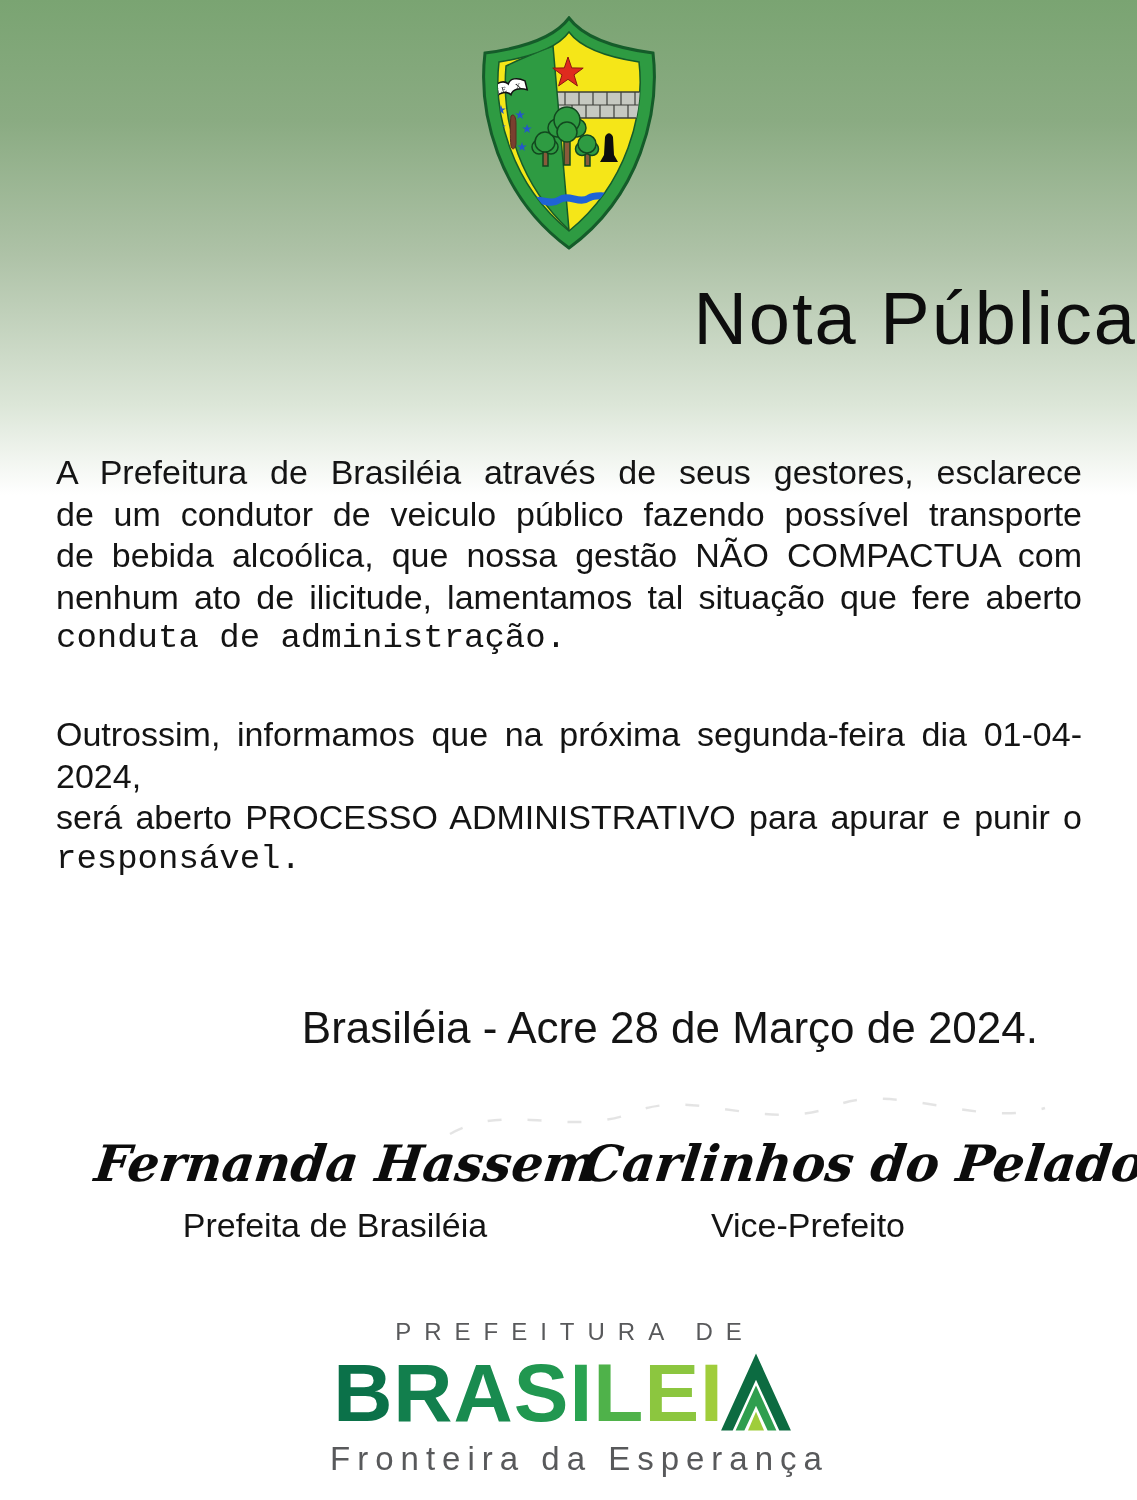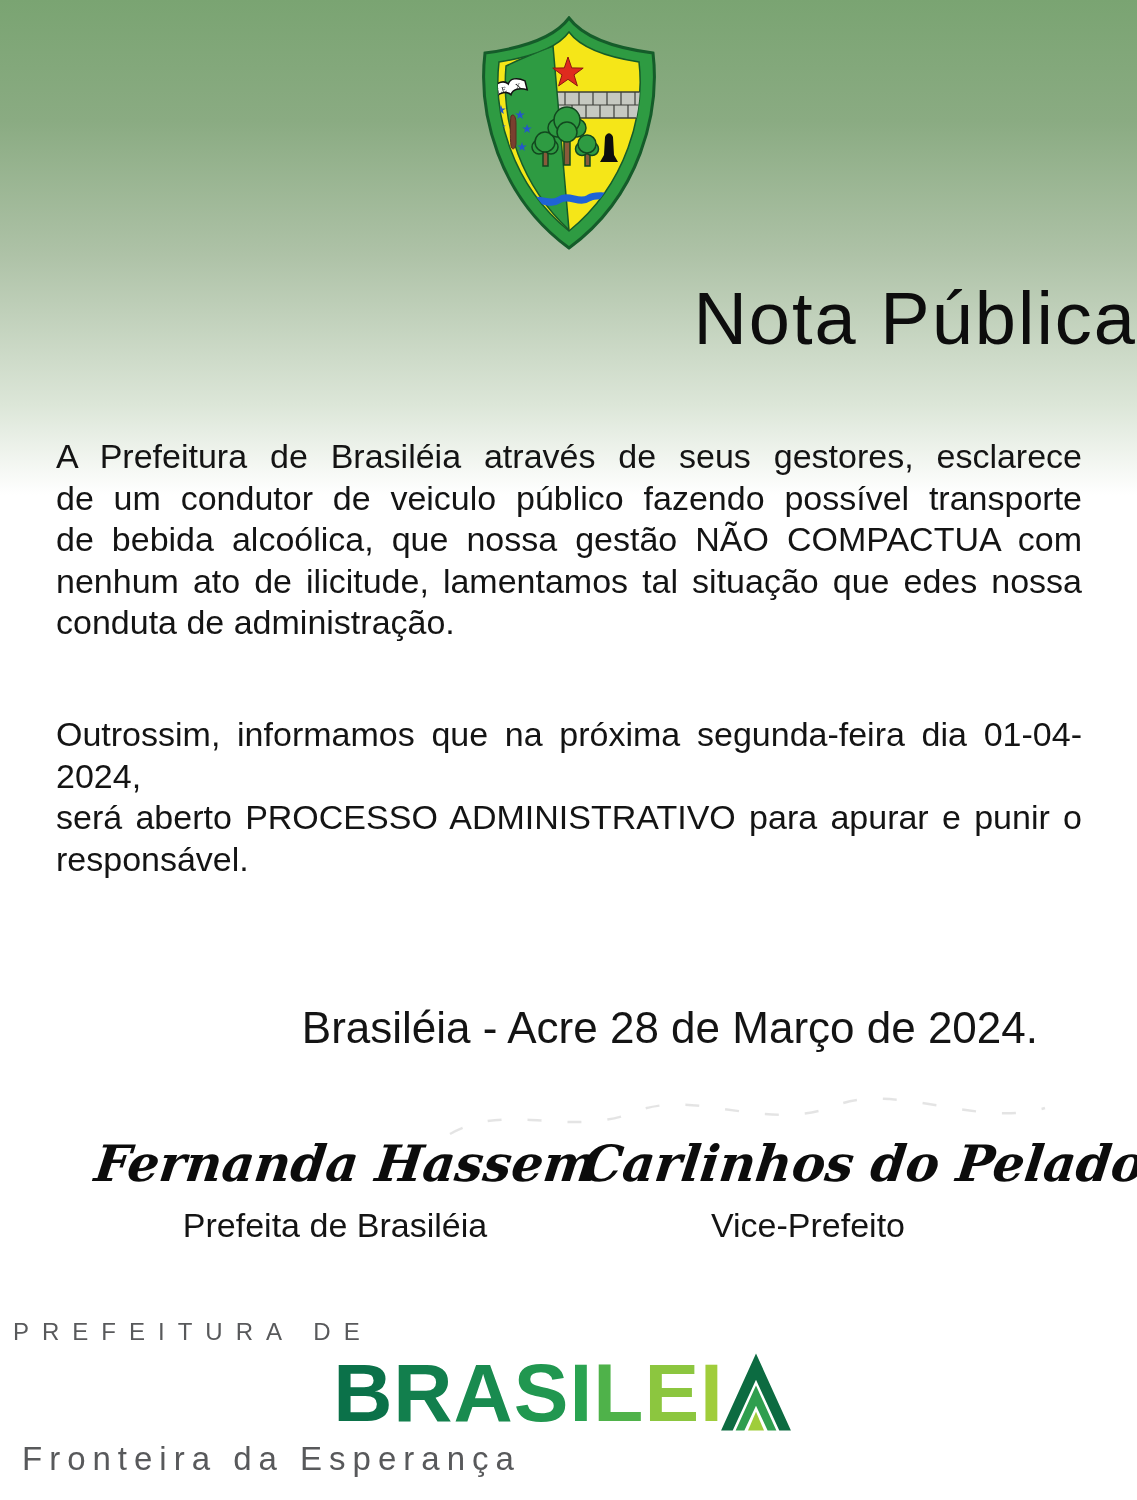--- a/index.html
+++ b/index.html
@@ -13,43 +13,43 @@
     color:#111;
   }
   .crest{position:absolute;top:16px;left:0;width:100%;display:flex;justify-content:center;}
   .crest svg{width:208px;height:236px;}
   .title{
     position:absolute;top:276px;left:0;width:100%;
     margin:0;text-align:right;
     font-size:74px;font-weight:400;letter-spacing:2px;color:#0d0d0d;
   }
   .bodyblock{position:absolute;left:56px;right:55px;font-size:34px;line-height:41.5px;color:#141414;}
-  .p1{top:436px;}
+  .p1{top:452px;}
   .p2{top:714px;}
   .line{text-align:justify;text-align-last:justify;}
-  .line.last{text-align:left;text-align-last:left;}
+  .line.last{text-align:left;text-align-last:left;font-family:Liberation Mono, monospace;}
   .dateline{
     position:absolute;top:963px;right:99px;
     font-size:44px;color:#141414;margin-top:40px;
   }
   .artifact{position:absolute;left:440px;top:1082px;opacity:.22;}
   .sigs{position:absolute;top:1126px;left:0;width:100%;}
   .sig{position:absolute;text-align:center;}
   .sig-left{left:95px;width:480px;}
   .sig-right{left:583px;width:450px;}
   .sig-name{
     font-family:"DejaVu Serif", serif;
     font-style:italic;font-weight:700;
     font-size:50px;line-height:76px;
     transform:skewX(-7deg);
     white-space:nowrap;
     color:#0c0c0c;
   }
   .sig-role{font-size:34px;margin-top:4px;color:#141414;}
-  .footer{position:absolute;top:1318px;left:0;width:100%;text-align:left;}
+  .footer{position:absolute;top:1318px;left:0;width:100%;text-align:center;}
   .logo-top{font-size:24px;letter-spacing:13px;padding-left:13px;color:#58595b;font-weight:400;}
   .logo-word{
     margin-top:6px;
     display:flex;align-items:flex-end;justify-content:center;
     font-size:82px;font-weight:700;line-height:78px;letter-spacing:1px;
   }
   .logo-word span{display:inline-block;}
   .logo-word svg{width:96px;height:80px;margin-left:-16px;}
   .logo-tagline{font-size:33px;letter-spacing:7px;padding-left:22px;color:#58595b;margin-top:8px;}
 </style>
@@ -121,21 +121,21 @@
       </g>
     </svg>
   </div>
 
   <h1 class="title">Nota Pública</h1>
 
   <div class="bodyblock p1">
     <div class="line">A Prefeitura de Brasiléia através de seus gestores, esclarece</div>
     <div class="line">de um condutor de veiculo público fazendo possível transporte</div>
     <div class="line">de bebida alcoólica, que nossa gestão NÃO COMPACTUA com</div>
-    <div class="line">nenhum ato de ilicitude, lamentamos tal situação que edes nossa</div>
+    <div class="line">nenhum ato de ilicitude, lamentamos tal situação que fere aberto</div>
     <div class="line last">conduta de administração.</div>
   </div>
 
   <div class="bodyblock p2">
     <div class="line">Outrossim, informamos que na próxima segunda-feira dia 01-04-2024,</div>
     <div class="line">será aberto PROCESSO ADMINISTRATIVO para apurar e punir o</div>
     <div class="line last">responsável.</div>
   </div>
 
   <div class="dateline">Brasiléia - Acre 28 de Março de 2024.</div>

